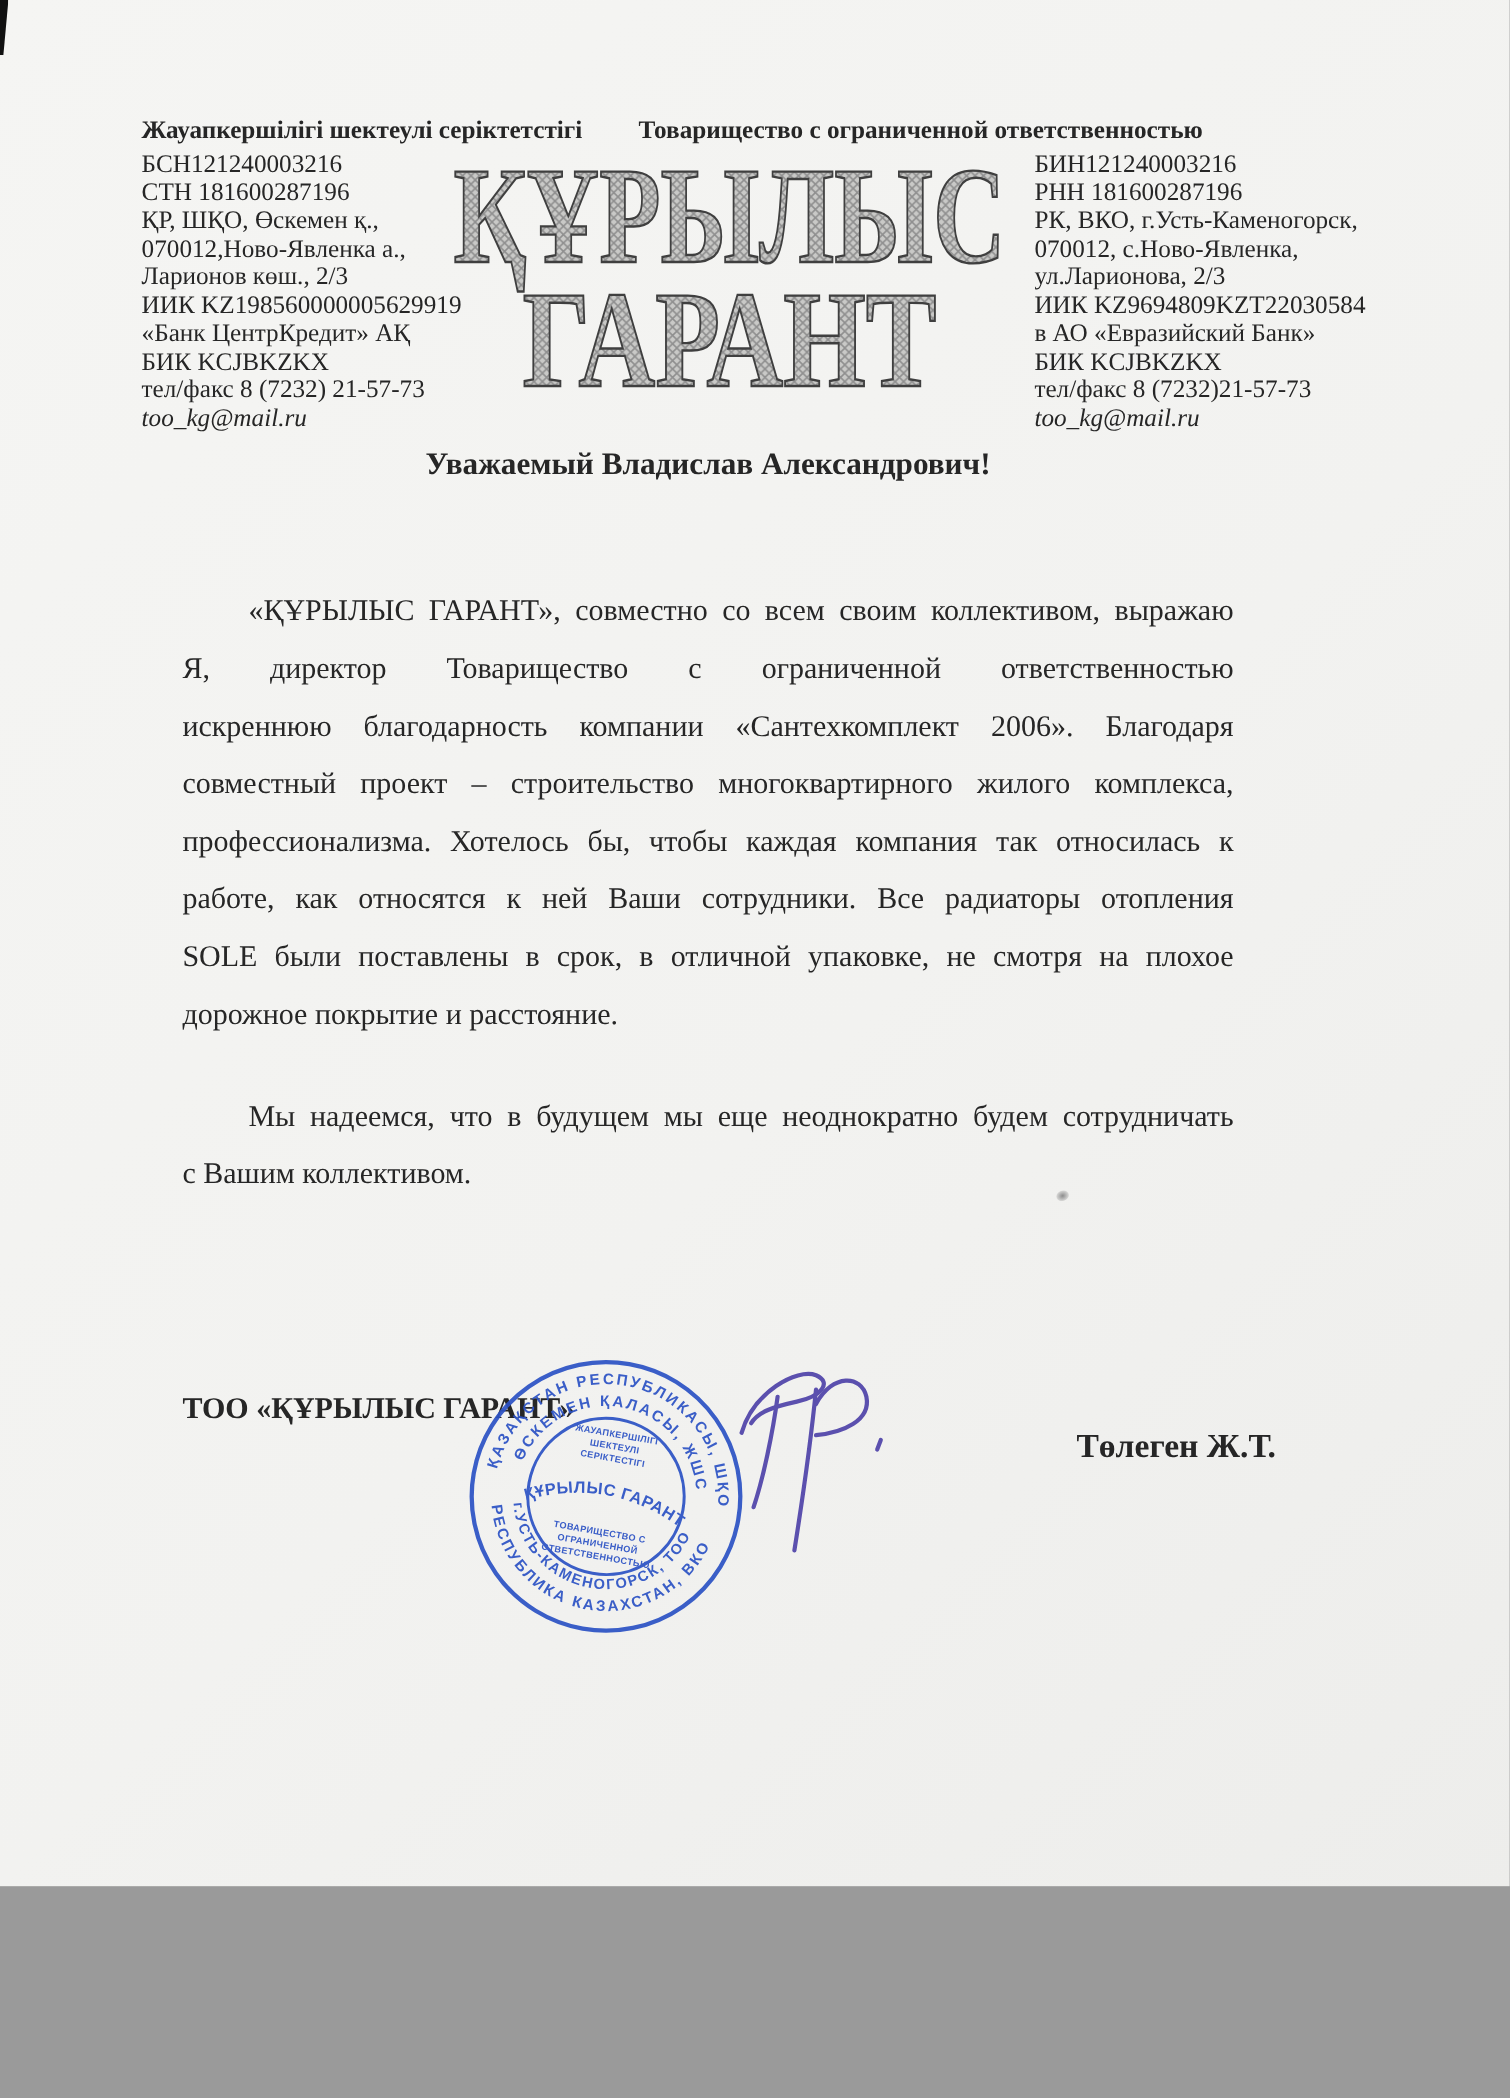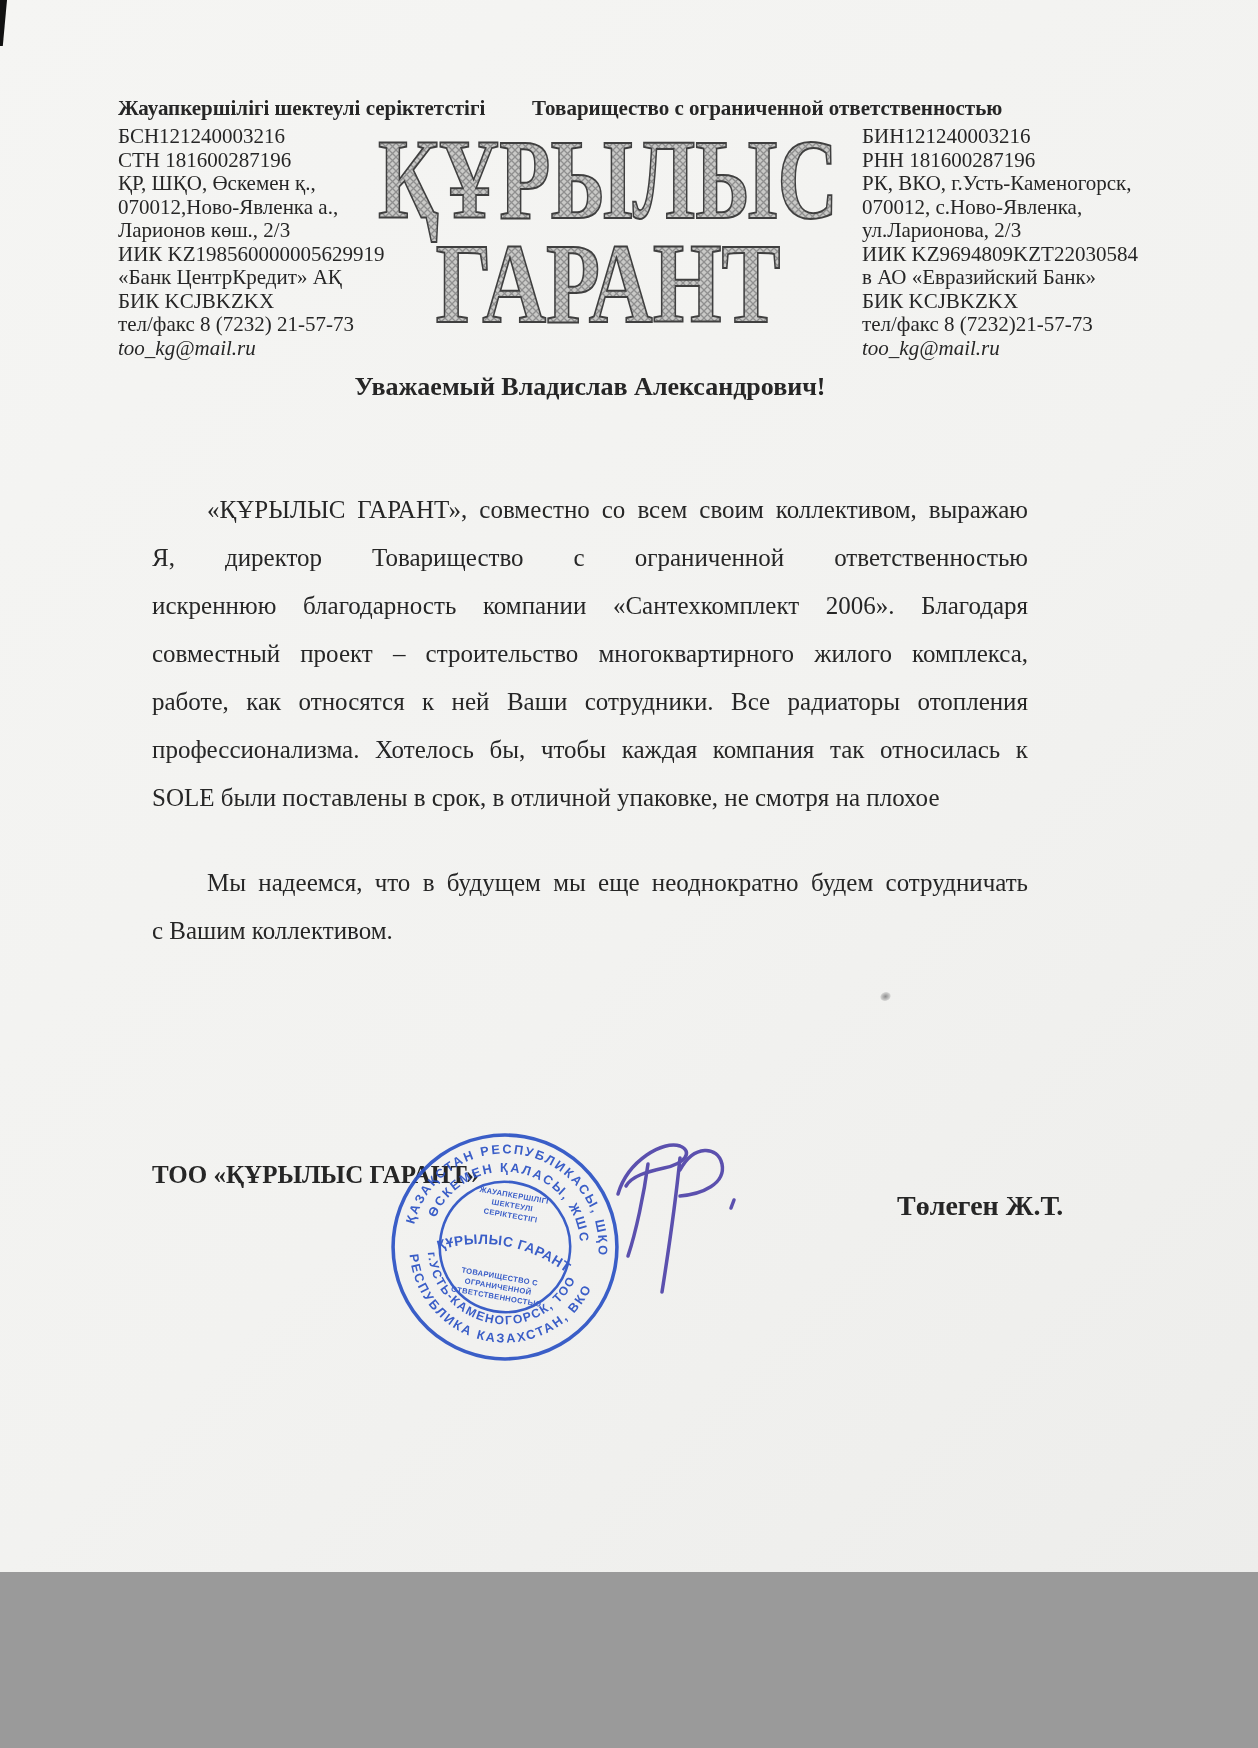--- a/index.html
+++ b/index.html
@@ -102,23 +102,24 @@
 
   <div class="salutation">Уважаемый Владислав Александрович!</div>
 
   <div class="body-col">
     <div class="para para1">
 
     <div class="line">«ҚҰРЫЛЫС ГАРАНТ», совместно со всем своим коллективом, выражаю</div>
         <div class="line">Я, директор Товарищество с ограниченной ответственностью</div>
         <div class="line">искреннюю благодарность компании «Сантехкомплект 2006». Благодаря</div>
         <div class="line">совместный проект – строительство многоквартирного жилого комплекса,</div>
+        <div class="line">профессионализма. Хотелось бы, чтобы каждая компания так относилась к</div>
         <div class="line">работе, как относятся к ней Ваши сотрудники. Все радиаторы отопления</div>
-        <div class="line">профессионализма. Хотелось бы, чтобы каждая компания так относилась к</div>
         <div class="line">SOLE были поставлены в срок, в отличной упаковке, не смотря на плохое</div>
+        <div class="line">дорожное покрытие и расстояние.</div>
       </div>
     <div class="para para2">
 
     <div class="line">Мы надеемся, что в будущем мы еще неоднократно будем сотрудничать</div>
         <div class="line">с Вашим коллективом.</div>
       </div>
   </div>
 
   <div class="closing">
     <div>ТОО «ҚҰРЫЛЫС ГАРАНТ»</div>

